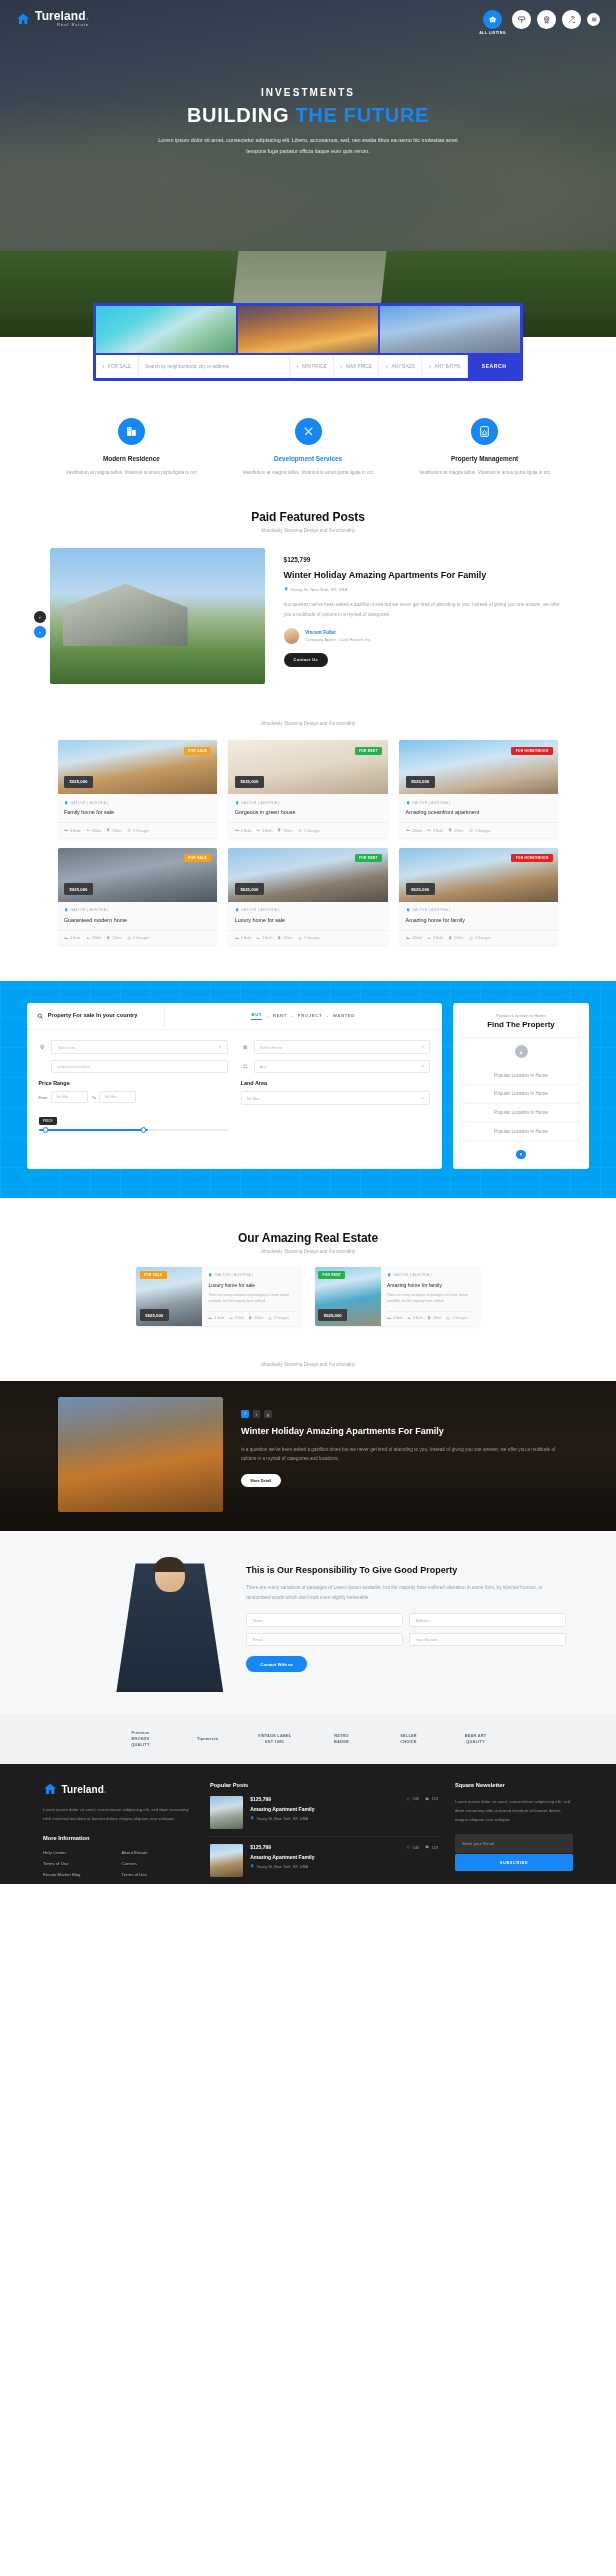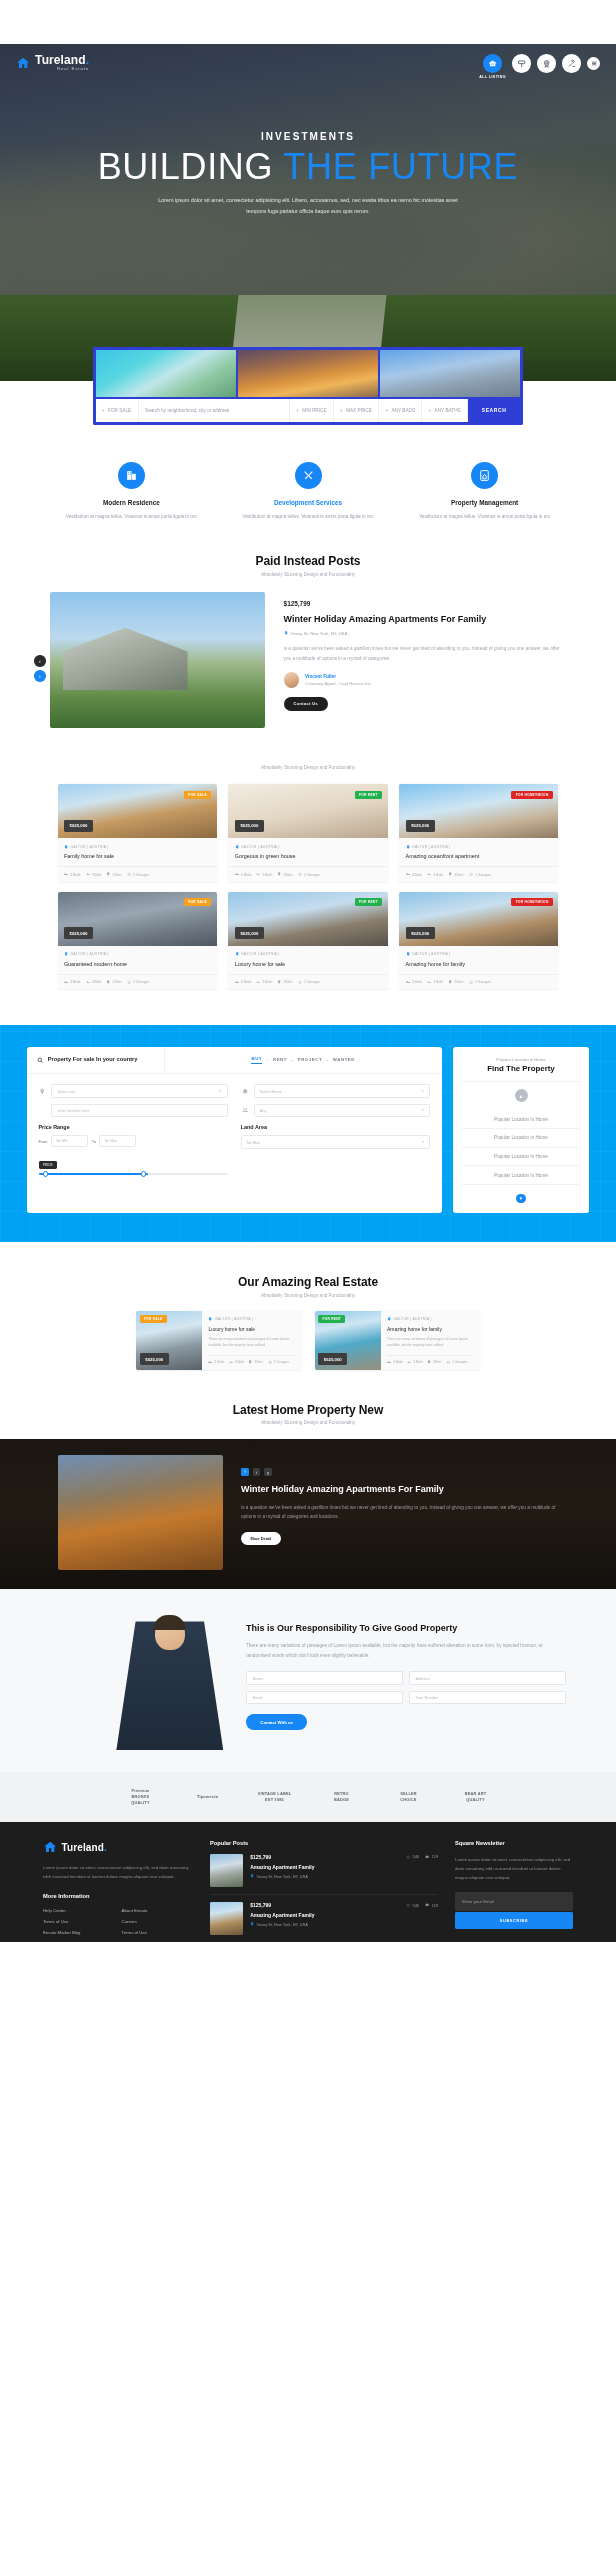--- a/index.html
+++ b/index.html
@@ -3,21 +3,21 @@
 <meta charset="utf-8">
 <style>
   * { box-sizing: border-box; margin: 0; padding: 0; }
   body {
     width: 616px;
     font-family: "Liberation Sans", sans-serif;
     background: #fff;
     color: #222;
     overflow-x: hidden;
   }
-  .page { width: 616px; position: relative; margin-top: 44px; }
+  .page { width: 616px; position: relative; }
 
   
   .hero {
     position: relative;
     height: 337px;
     background:
       linear-gradient(rgba(22,30,44,.55), rgba(22,30,44,.45)),
       linear-gradient(170deg, #4a5567 0%, #5d6a7d 18%, #7d8a7a 42%, #6d7f5c 62%, #58703f 80%, #3f5a2c 100%);
     overflow: hidden;
   }
@@ -76,21 +76,21 @@
     display: flex; align-items: center; justify-content: center;
     margin-top: 2.9px;
   }
   .nav-burger svg { width: 6.4px; height: 6.4px; }
 
   .hero-copy { position: relative; z-index: 5; text-align: center; margin-top: 52px; }
   .hero-kicker {
     color: #fff; font-size: 10px; font-weight: bold; letter-spacing: 2.1px;
   }
   .hero-title {
-    margin-top: 6.4px; font-size: 36px; font-weight: normal; letter-spacing: 0.7px;
+    margin-top: 6.4px; font-size: 20px; font-weight: bold; letter-spacing: 0.7px;
     color: #fff; line-height: 1;
   }
   .hero-title .accent { color: #1787f5; }
   .hero-desc {
     margin: 10px auto 0; width: 308px; font-size: 5.4px; line-height: 2.1;
     color: #e3e7ec;
   }
 
   
   .search-wrap {
@@ -594,21 +594,21 @@
             <rect x="5" y="3" width="14" height="18" rx="1.5"></rect>
             <path d="M9 13l3-3 3 3v5H9z"></path>
           </svg>
       </div>
       <div class="service-title">Property Management</div>
       <div class="service-desc">Vestibulum at magna tellus. Vivamus is amus porta ligula in orc</div>
     </div>
   </section>
 
   <div class="sec-head">
-    <div class="sec-title">Paid Instead Posts</div>
+    <div class="sec-title">Paid Featured Posts</div>
     <div class="sec-sub">Absolutely Stunning Design and Functionality</div>
   </div>
 
   <div class="featured">
     <div class="fp-nav">
       <div class="fp-dot dark">‹</div>
       <div class="fp-dot blue">›</div>
     </div>
     <div class="featured-img"></div>
     <div class="featured-body">
@@ -1100,21 +1100,20 @@
                 <rect x="6" y="12" width="12" height="8"></rect>
               </svg>
               <span>2 Garages</span>
             </div>
           </div>
         </div>
       </div>
     </div>
 
   <div class="sec-head">
-    <div class="sec-title">Latest Home Property New</div>
     <div class="sec-sub">Absolutely Stunning Design and Functionality</div>
   </div>
 
   <section class="news-dark">
     <div class="news-bg"></div>
     <div class="news-inner">
       <div class="news-img"></div>
       <div class="news-body">
         <div class="news-socials">
           <span class="soc fb">f</span>

